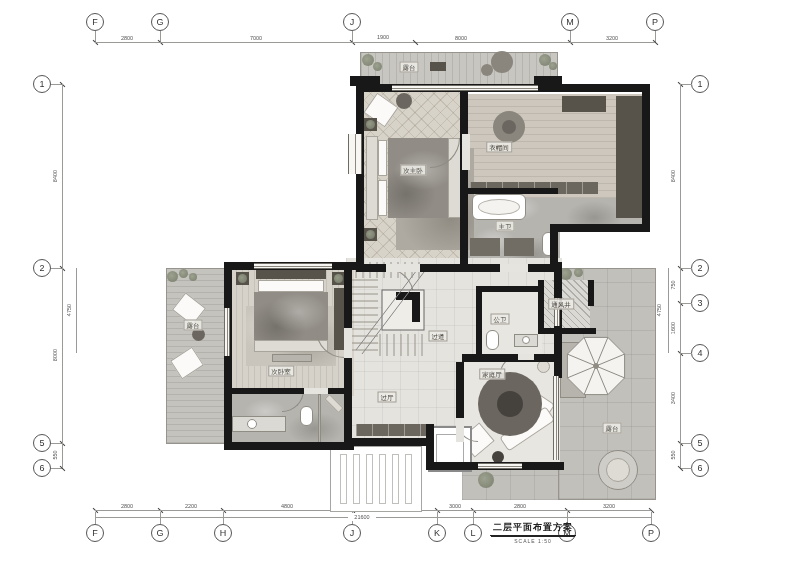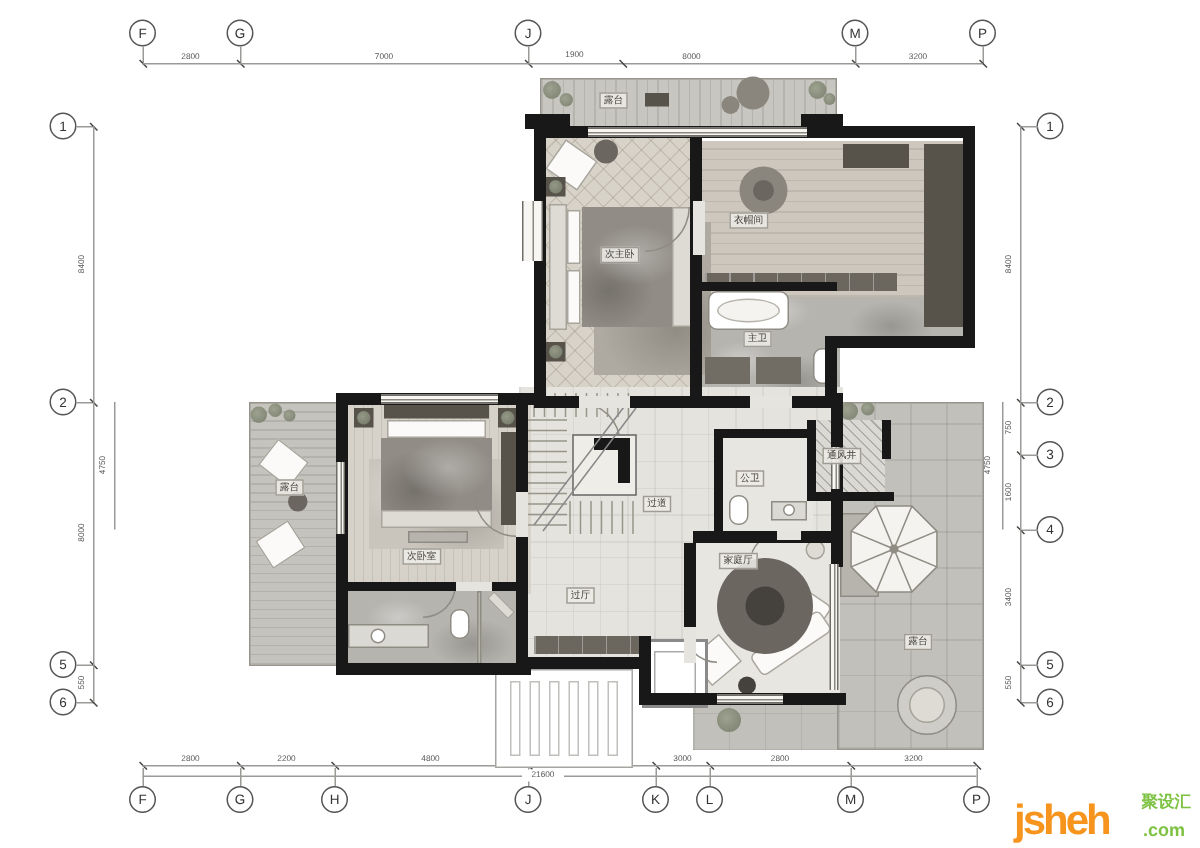--- a/index.html
+++ b/index.html
@@ -376,19 +376,18 @@
   <div class="room-label" style="left:505px;top:226px">主卫</div>
   <div class="room-label" style="left:281px;top:371px">次卧室</div>
   <div class="room-label" style="left:193px;top:325px">露台</div>
   <div class="room-label" style="left:438px;top:336px">过道</div>
   <div class="room-label" style="left:500px;top:319px">公卫</div>
   <div class="room-label" style="left:561px;top:304px">通风井</div>
   <div class="room-label" style="left:492px;top:374px">家庭厅</div>
   <div class="room-label" style="left:387px;top:397px">过厅</div>
   <div class="room-label" style="left:612px;top:428px">露台</div>
 
-
-  <div class="logo">
-    <span class="lg-brand">jsheh</span>
-    <span class="lg-cn">聚设汇</span>
-    <span class="lg-com">.com</span>
+  <div class="titleblock">
+    <div class="titletext">二层平面布置方案</div>
+    <div class="titlescale">SCALE  1:50</div>
   </div>
+
 </div>
 
 </body></html>

